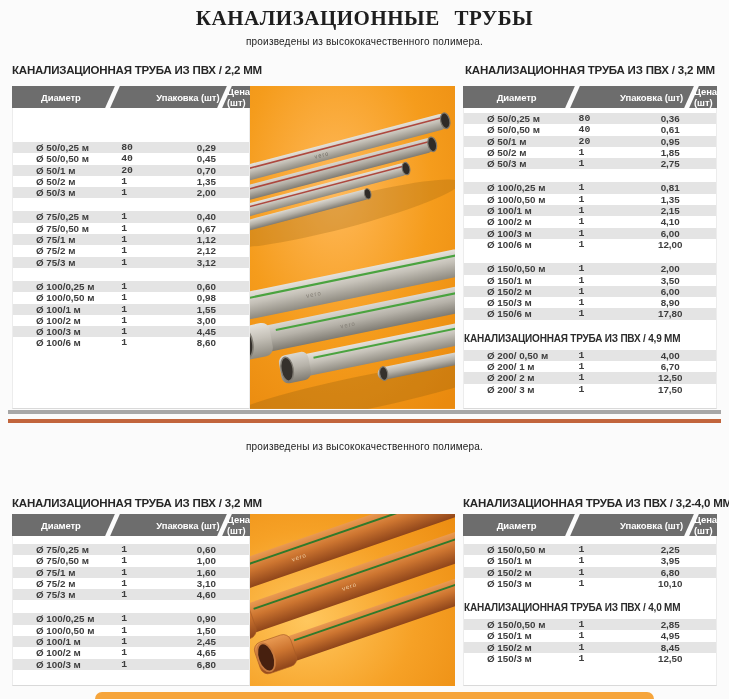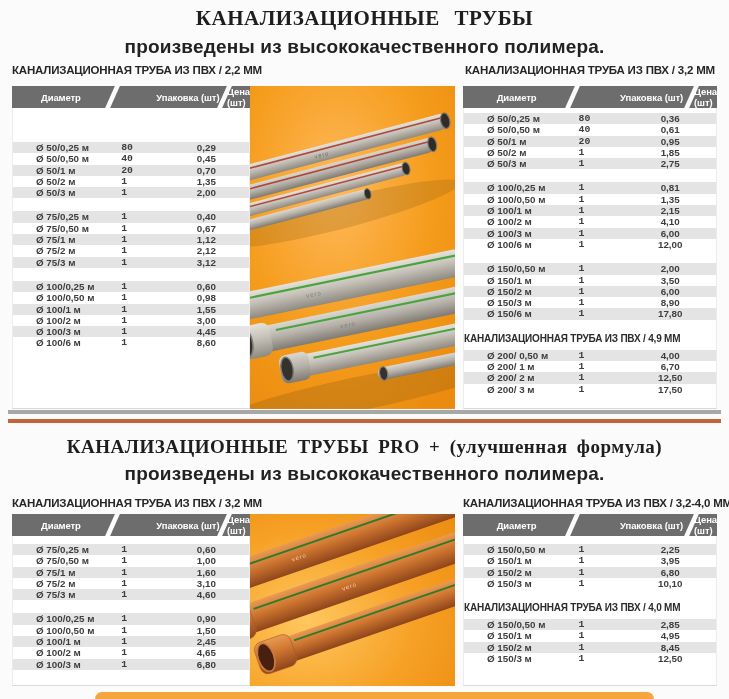--- a/index.html
+++ b/index.html
@@ -5,21 +5,21 @@
   html,body{margin:0;padding:0;}
   body{background:#ffffff;}
   .page{position:relative;width:729px;height:699px;background:#fbfbfb;overflow:hidden;
         font-family:"Liberation Sans", sans-serif;color:#2d2d2d;}
   
   .hero{position:absolute;left:0;width:729px;text-align:center;}
   .hero1{top:6px;}
   .hero2{top:436px;}
   .main-title{font-size:21px;font-weight:bold;color:#1e1e1e;letter-spacing:.5px;word-spacing:9px;font-family:Liberation Serif, serif;}
   .hero2 .main-title{font-size:19px;word-spacing:4px;}
-  .main-subtitle{font-size:19px;font-weight:bold;color:#222;margin-top:5px;letter-spacing:.2px;}
+  .main-subtitle{font-size:10px;font-weight:normal;color:#222;margin-top:5px;letter-spacing:.2px;}
   
   .cols{position:absolute;left:12px;width:705px;display:grid;grid-template-columns:238px 213px 254px;}
   .titles1{top:64px;}
   .titles2{top:497px;}
   .table-title{font-size:11.5px;font-weight:bold;color:#262626;text-align:center;letter-spacing:-0.2px;white-space:nowrap;}
   .grid1{top:86px;height:306px;}
   .grid2{top:514px;height:172px;}
   
   .panel{display:flex;flex-direction:column;height:100%;}
   .thead{height:22px;background:#6d6d6d;display:flex;align-items:stretch;flex:0 0 auto;}
@@ -344,21 +344,20 @@
         </div>
     </div>
   </div>
 
   <div class="divider">
     <div class="div-gray"></div>
     <div class="div-orange"></div>
   </div>
 
   <div class="hero hero2">
-    <div class="main-title">КАНАЛИЗАЦИОННЫЕ ТРУБЫ PRO + (улучшенная формула)</div>
     <div class="main-subtitle">произведены из высококачественного полимера.</div>
   </div>
 
   <div class="cols titles2">
     <div class="table-title">КАНАЛИЗАЦИОННАЯ ТРУБА ИЗ ПВХ / 3,2 ММ</div>
     <div></div>
     <div class="table-title">КАНАЛИЗАЦИОННАЯ ТРУБА ИЗ ПВХ / 3,2-4,0 ММ</div>
   </div>
 
   <div class="cols grid2">

